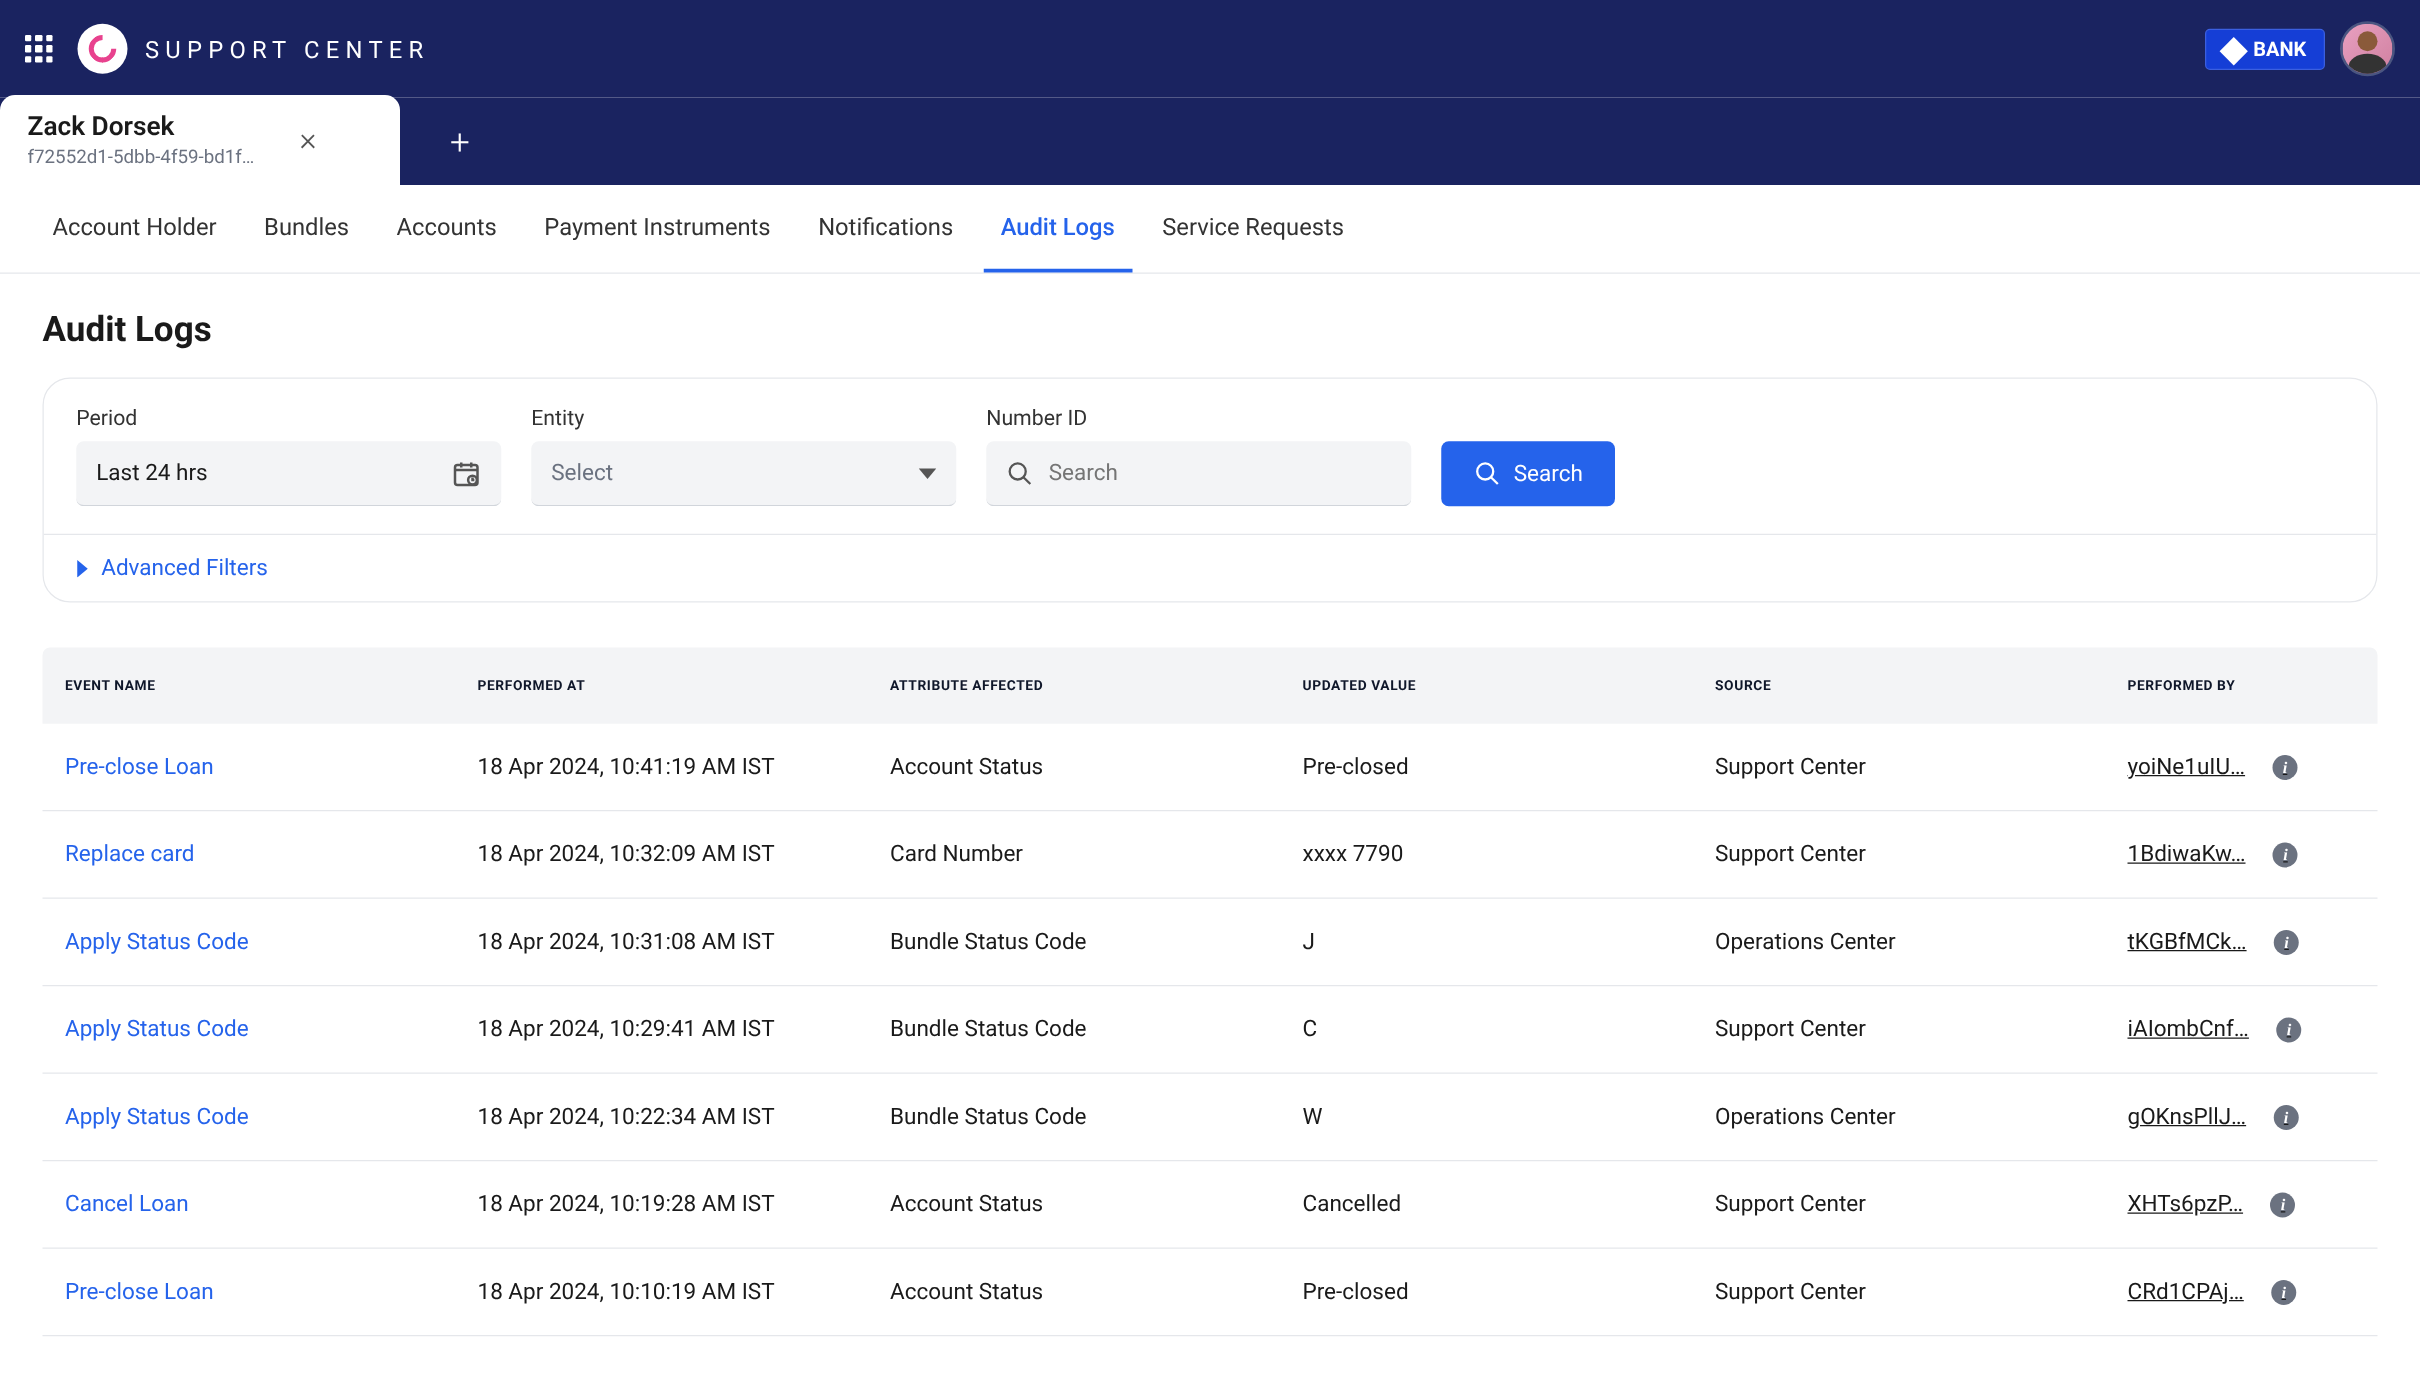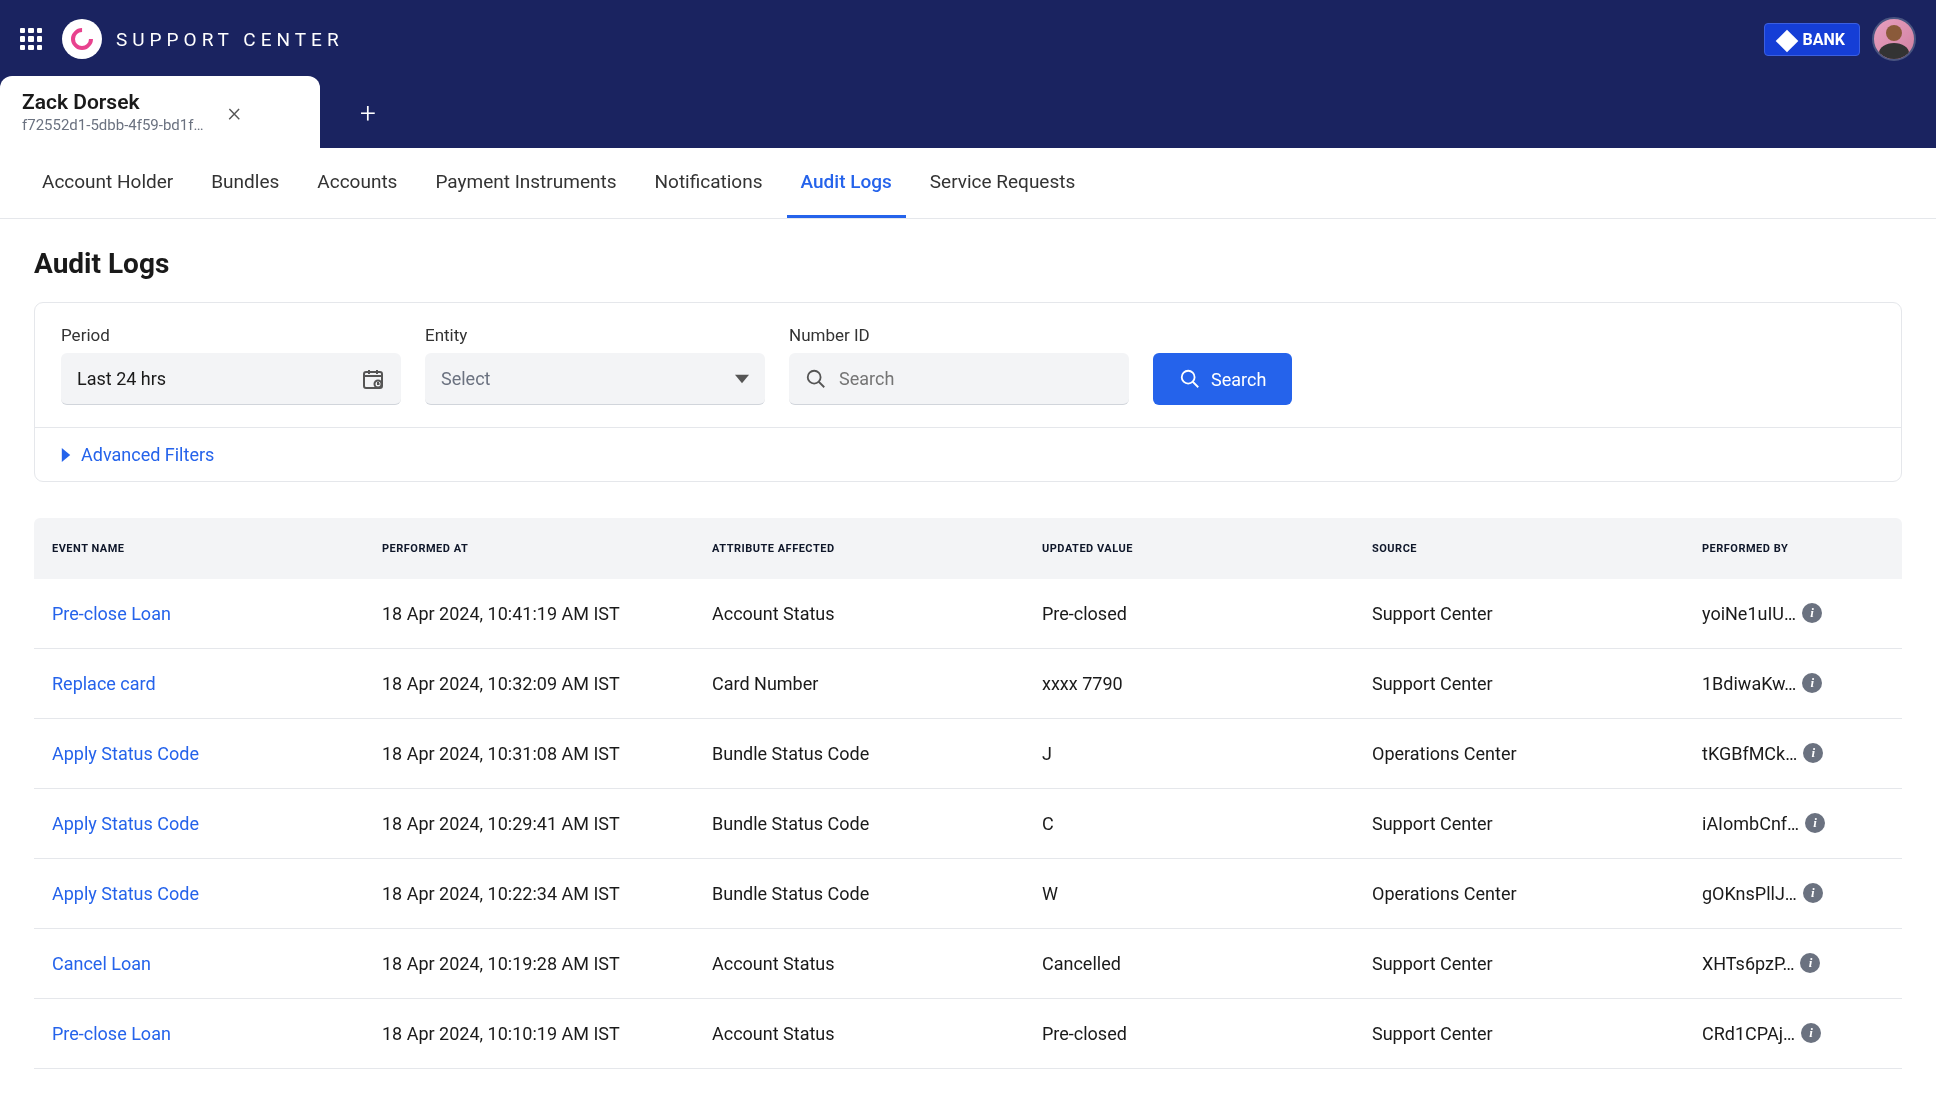--- a/index.html
+++ b/index.html
@@ -14,57 +14,57 @@
 .logo-inner { width: 22px; height: 22px; border: 4px solid #e8428e; border-radius: 50%; border-top-color: transparent; transform: rotate(45deg); }
 .logo-text { color: #fff; letter-spacing: 5px; font-size: 19px; font-weight: 400; }
 .topbar-right { display: flex; align-items: center; gap: 12px; }
 .bank-badge { background: #153ed6; color: #fff; padding: 6px 14px; border-radius: 4px; font-weight: 700; display: flex; align-items: flex-end; gap: 8px; border: 1px solid #3b5fe0; }
 .bank-diamond { width: 16px; height: 16px; background: #fff; transform: rotate(45deg); }
 .avatar { width: 44px; height: 44px; border-radius: 50%; background: linear-gradient(135deg,#e8a0c0 0%,#d080a0 100%); border: 2px solid #4a5580; position: relative; overflow: hidden; }
 .avatar::after { content:''; position:absolute; top:6px; left:50%; transform:translateX(-50%); width:16px; height:16px; background:#8a5a3a; border-radius:50%; }
 .avatar::before { content:''; position:absolute; bottom:-4px; left:50%; transform:translateX(-50%); width:30px; height:20px; background:#333; border-radius:50% 50% 0 0; }
 
 .tabstrip { background: #1a2360; height: 70px; display: flex; align-items: flex-end; padding-left: 0; }
-.doc-tab { background: #fff; border-radius: 12px 12px 0 0; padding: 14px 22px; display: flex; align-items: center; gap: 24px; min-width: 320px; }
+.doc-tab { background: #fff; border-radius: 12px 12px 0 0; padding: 14px 22px; display: flex; align-items: center; gap: 36px; min-width: 320px; }
 .doc-tab-text { display: flex; flex-direction: column; gap: 2px; }
 .doc-tab-title { font-weight: 600; font-size: 21px; color: #1a1a1a; }
 .doc-tab-sub { font-size: 15px; color: #6b7280; }
 .tab-close { font-size: 26px; color: #555; cursor: pointer; font-weight: 300; }
 .tab-add { color: #fff; font-size: 28px; font-weight: 300; margin-left: 40px; margin-bottom: 18px; cursor: pointer; }
 
 .navtabs { display: flex; gap: 0; padding: 0 28px; border-bottom: 1px solid #e5e7eb; }
 .navtab { padding: 22px 14px; font-size: 19px; color: #333; cursor: pointer; border-bottom: 3px solid transparent; }
 .navtab.active { color: #2563eb; border-bottom-color: #2563eb; font-weight: 500; }
 .navtab + .navtab { margin-left: 10px; }
 
 .content { padding: 28px 34px; }
 .page-title { font-size: 28px; font-weight: 700; margin-bottom: 22px; }
 
-.filter-card { border: 1px solid #e5e7eb; border-radius: 9px; }
+.filter-card { border: 1px solid #e5e7eb; border-radius: 22px; }
 .filter-row { display: flex; gap: 24px; padding: 22px 26px; align-items: flex-end; }
 .field { display: flex; flex-direction: column; gap: 8px; }
 .field-label { font-size: 17px; color: #333; }
 .input-wrap { background: #f3f4f6; border-radius: 6px; height: 52px; display: flex; align-items: center; padding: 0 16px; gap: 12px; border-bottom: 1px solid #d1d5db; }
 .input-wrap.period { width: 340px; justify-content: space-between; }
 .input-wrap.entity { width: 340px; justify-content: space-between; }
 .input-wrap.entityid { width: 340px; }
 .input-text { font-size: 18px; color: #1a1a1a; border: none; background: transparent; outline: none; flex: 1; }
 .input-placeholder { color: #6b7280; }
 .calendar-icon, .dropdown-icon, .search-icon-sm { color: #555; }
 .search-btn { background: #2563eb; color: #fff; border: none; border-radius: 6px; height: 52px; padding: 0 26px; font-size: 18px; display: flex; align-items: center; gap: 10px; cursor: pointer; }
 .adv-row { border-top: 1px solid #e5e7eb; padding: 16px 26px; }
 .adv-link { color: #2563eb; font-size: 18px; display: flex; align-items: center; gap: 10px; cursor: pointer; }
 
 .table { margin-top: 36px; width: 100%; }
 .thead { background: #f3f4f6; display: grid; grid-template-columns: 330px 330px 330px 330px 330px 1fr; padding: 24px 18px; border-radius: 6px 6px 0 0; }
 .th { font-size: 11px; font-weight: 700; color: #0f172a; letter-spacing: 0.5px; }
 .trow { display: grid; grid-template-columns: 330px 330px 330px 330px 330px 1fr; padding: 24px 18px; border-bottom: 1px solid #e5e7eb; align-items: center; }
 .td { font-size: 18px; color: #1a1a1a; }
 .td.link { color: #2563eb; cursor: pointer; }
-.perf-cell { display: flex; align-items: flex-start; gap: 6px; }
+.perf-cell { display: flex; align-items: flex-end; gap: 22px; text-decoration: underline; }
 .info-icon { width: 20px; height: 20px; border-radius: 50%; background: #6b7280; color: #fff; display: flex; align-items: center; justify-content: center; font-size: 13px; font-weight: 700; font-style: italic; font-family: serif; }
 
 svg { display: block; }
 </style>
 </head>
 <body>
 
 <div class="topbar">
   <div class="topbar-left">
     <div class="apps-icon">

